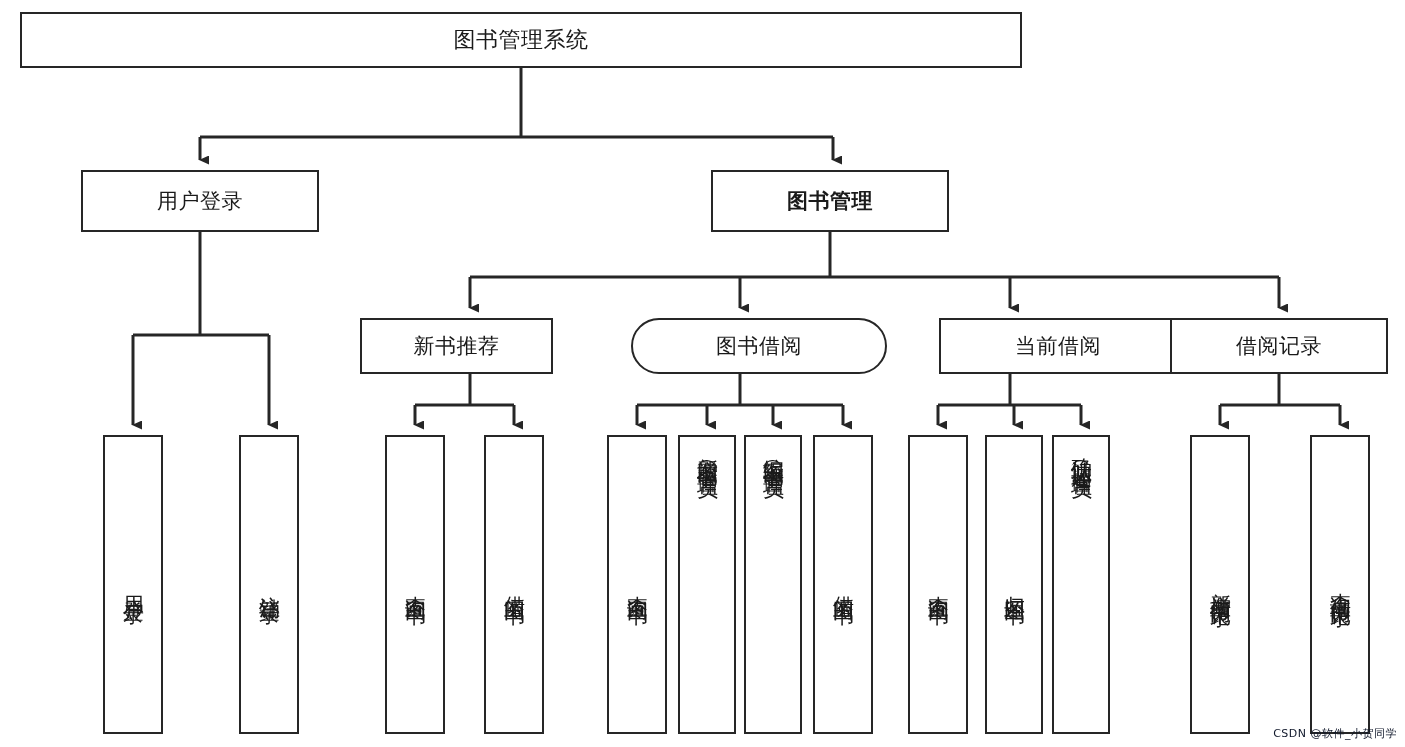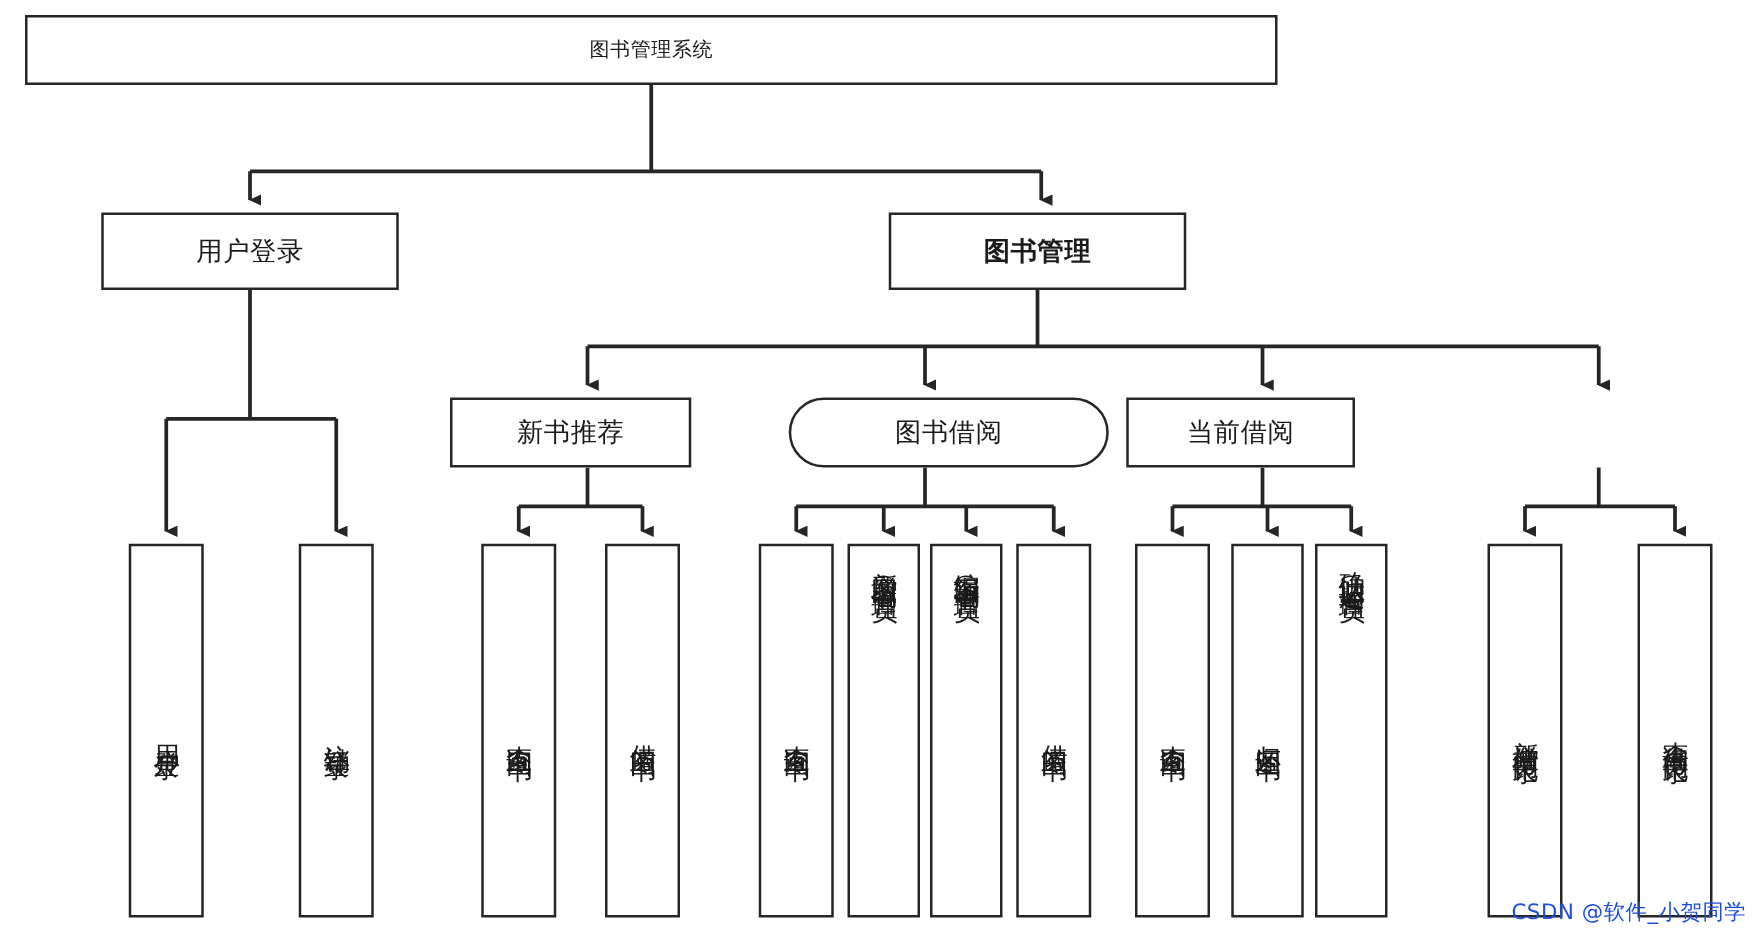--- a/index.html
+++ b/index.html
@@ -42,21 +42,21 @@
     display: block;
     text-align: center;
     line-height: 1.0;
   }
   
   .node.horiz .label {
     font-size: 21px;
     letter-spacing: 0.5px;
     white-space: nowrap;
   }
-  .node.root .label { font-size: 16px; }
+  .node.root .label { font-size: 22px; }
   
   .node.vert {
     align-items: flex-start;
     justify-content: center;
     padding-top: 4px;
   }
   .node.vert .label {
     writing-mode: vertical-rl;
     text-orientation: upright;
     font-size: 21px;
@@ -65,22 +65,22 @@
     white-space: nowrap;
   }
   .node.vert.centered {
     align-items: center;
     padding-top: 0;
   }
   #watermark {
     position: absolute;
     right: 8px;
     bottom: 6px;
-    font-size: 17px;
-    color: #1d4ed8;
+    font-size: 11px;
+    color: #0f172a;
     letter-spacing: 0.5px;
     white-space: nowrap;
     user-select: none;
     text-align: right;
   }
 </style>
 </head>
 <body>
 
 <div id="diagram-root">
@@ -145,22 +145,25 @@
   <div class="node horiz" style="left:711px; top:170px; width:238px; height:62px;font-weight:bold;">
     <span class="label">图书管理</span>
   </div>
 
   <div class="node horiz" style="left:360px; top:318px; width:193px; height:56px;">
     <span class="label">新书推荐</span>
   </div>
   <div class="node horiz" style="left:631px; top:318px; width:256px; height:56px;border-radius:28px;">
     <span class="label">图书借阅</span>
   </div>
-  <div class="node horiz" style="left:901px; top:318px; width:183px; height:56px;">
+  <div class="node horiz" style="left:939px; top:318px; width:238px; height:56px;">
     <span class="label">当前借阅</span>
+  </div>
+  <div class="node horiz" style="left:1170px; top:318px; width:218px; height:56px;">
+    <span class="label">借阅记录</span>
   </div>
 
   <div class="node vert centered" style="left:103px; top:435px; width:60px; height:299px;">
     <span class="label">用户登录</span>
   </div>
   <div class="node vert centered" style="left:239px; top:435px; width:60px; height:299px;">
     <span class="label">注销登录</span>
   </div>
   <div class="node vert centered" style="left:385px; top:435px; width:60px; height:299px;">
     <span class="label">查询图书</span>

